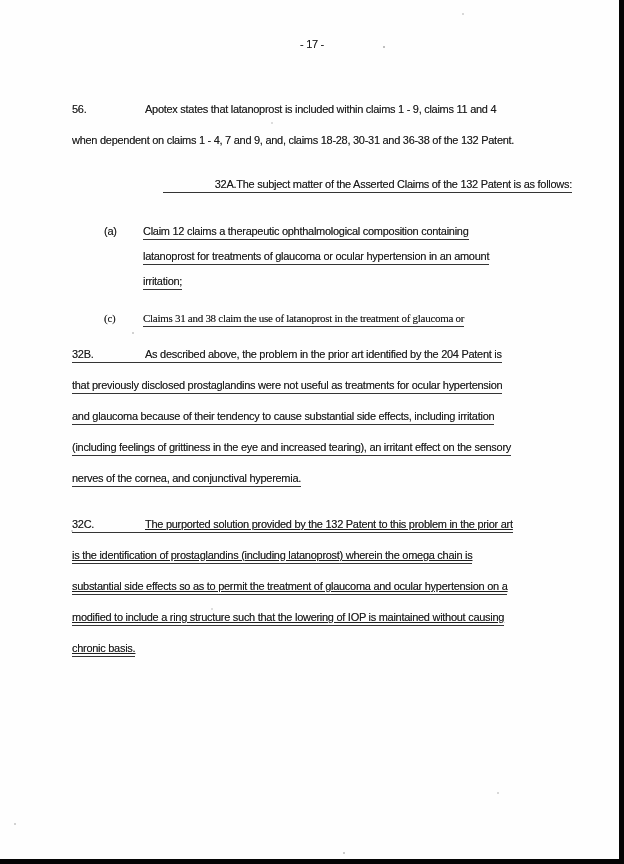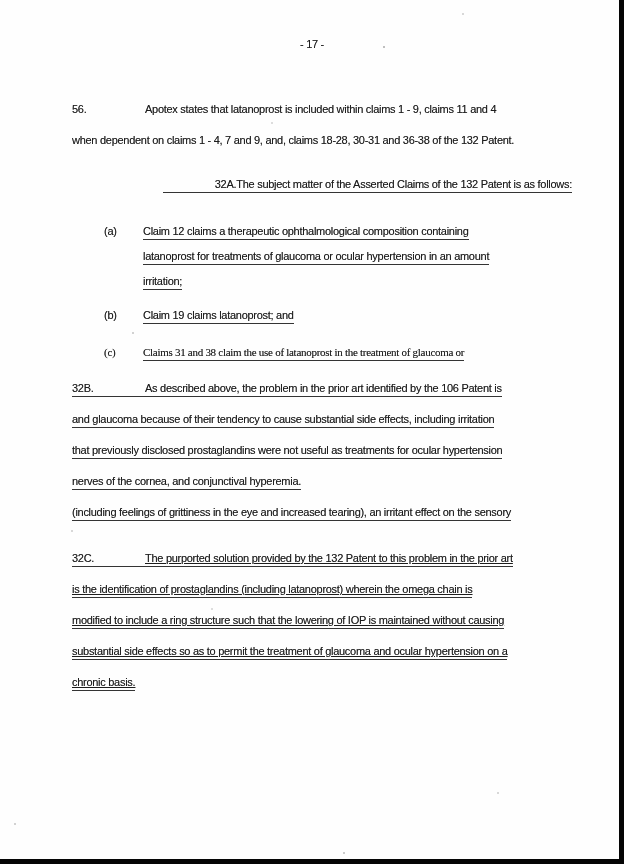--- a/index.html
+++ b/index.html
@@ -98,38 +98,35 @@
           <div class="line cont" data-name="text-line"><span data-name="line-text">when dependent on claims 1 - 4, 7 and 9, and, claims 18-28, 30-31 and 36-38 of the 132 Patent.</span></div>
         </div>
         <div class="para main" data-name="paragraph-32A">
           <div class="line first" data-name="text-line"><span class="u"><span class="num" data-name="paragraph-number">32A.</span><span data-name="line-text">The subject matter of the Asserted Claims of the 132 Patent is as follows:</span></span></div>
         </div>
         <div class="para sub" data-name="subparagraph-a">
           <div class="line first" data-name="text-line"><span class="label" data-name="subparagraph-label">(a)</span><span data-name="line-text" class="u">Claim 12 claims a therapeutic ophthalmological composition containing</span></div>
           <div class="line cont" data-name="text-line"><span data-name="line-text" class="u">latanoprost for treatments of glaucoma or ocular hypertension in an amount</span></div>
           <div class="line cont" data-name="text-line"><span data-name="line-text" class="u">irritation;</span></div>
         </div>
-        <div class="para sub" data-name="subparagraph-b">
-          <div class="line first" data-name="text-line"><span class="label" data-name="subparagraph-label">(b)</span><span data-name="line-text" class="u">Claim 19 claims latanoprost; and</span></div>
-        </div>
         <div class="para sub" data-name="subparagraph-c">
           <div class="line first" data-name="text-line"><span class="label" data-name="subparagraph-label">(c)</span><span data-name="line-text" class="u">Claims 31 and 38 claim the use of latanoprost in the treatment of glaucoma or</span></div>
         </div>
         <div class="para main" data-name="paragraph-32B">
-          <div class="line first" data-name="text-line"><span class="u"><span class="num" data-name="paragraph-number">32B.</span><span data-name="line-text">As described above, the problem in the prior art identified by the 106 Patent is</span></span></div>
+          <div class="line first" data-name="text-line"><span class="u"><span class="num" data-name="paragraph-number">32B.</span><span data-name="line-text">As described above, the problem in the prior art identified by the 204 Patent is</span></span></div>
+          <div class="line cont" data-name="text-line"><span data-name="line-text" class="u">that previously disclosed prostaglandins were not useful as treatments for ocular hypertension</span></div>
           <div class="line cont" data-name="text-line"><span data-name="line-text" class="u">and glaucoma because of their tendency to cause substantial side effects, including irritation</span></div>
-          <div class="line cont" data-name="text-line"><span data-name="line-text" class="u">that previously disclosed prostaglandins were not useful as treatments for ocular hypertension</span></div>
+          <div class="line cont" data-name="text-line"><span data-name="line-text" class="u">(including feelings of grittiness in the eye and increased tearing), an irritant effect on the sensory</span></div>
           <div class="line cont" data-name="text-line"><span data-name="line-text" class="u">nerves of the cornea, and conjunctival hyperemia.</span></div>
-          <div class="line cont" data-name="text-line"><span data-name="line-text" class="u">(including feelings of grittiness in the eye and increased tearing), an irritant effect on the sensory</span></div>
         </div>
         <div class="para main" data-name="paragraph-32C">
           <div class="line first" data-name="text-line"><span class="u"><span class="num" data-name="paragraph-number">32C.</span><span data-name="line-text">The purported solution provided by the 132 Patent to this problem in the prior art</span></span></div>
           <div class="line cont" data-name="text-line"><span data-name="line-text" class="u">is the identification of prostaglandins (including latanoprost) wherein the omega chain is</span></div>
+          <div class="line cont" data-name="text-line"><span data-name="line-text" class="u">substantial side effects so as to permit the treatment of glaucoma and ocular hypertension on a</span></div>
           <div class="line cont" data-name="text-line"><span data-name="line-text" class="u">modified to include a ring structure such that the lowering of IOP is maintained without causing</span></div>
-          <div class="line cont" data-name="text-line"><span data-name="line-text" class="u">substantial side effects so as to permit the treatment of glaucoma and ocular hypertension on a</span></div>
           <div class="line cont" data-name="text-line"><span data-name="line-text" class="u">chronic basis.</span></div>
         </div>
       </section>
   </div>
 
   <div class="edge-right" data-name="scan-edge-right"></div>
   <div class="edge-bottom" data-name="scan-edge-bottom"></div>
   <div class="speck" data-name="scan-speck" style="left:383px; top:46px;"></div>
   <div class="speck" data-name="scan-speck" style="left:462px; top:13px; opacity:.6;"></div>
   <div class="speck" data-name="scan-speck" style="left:271px; top:122px; opacity:.5;"></div>

